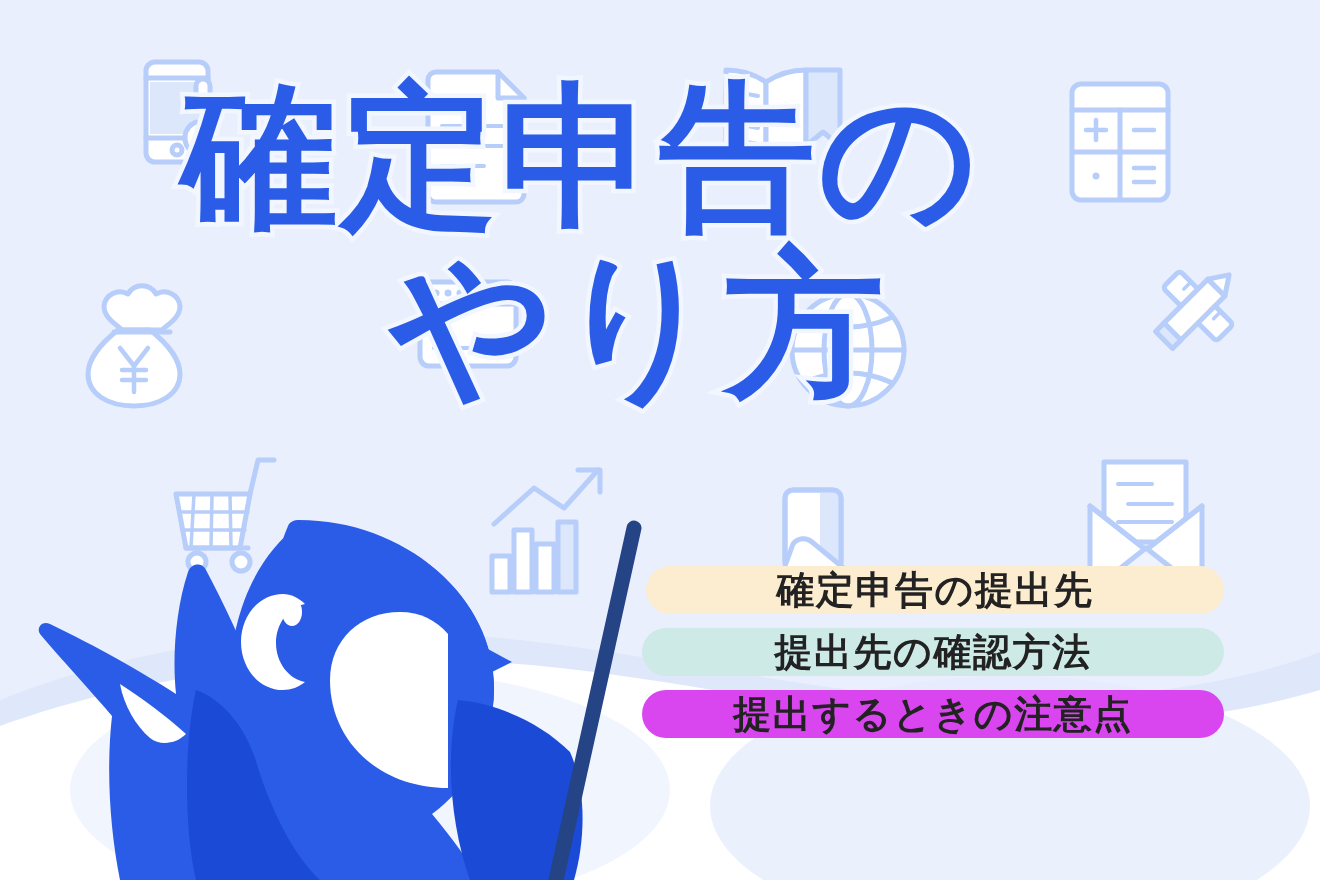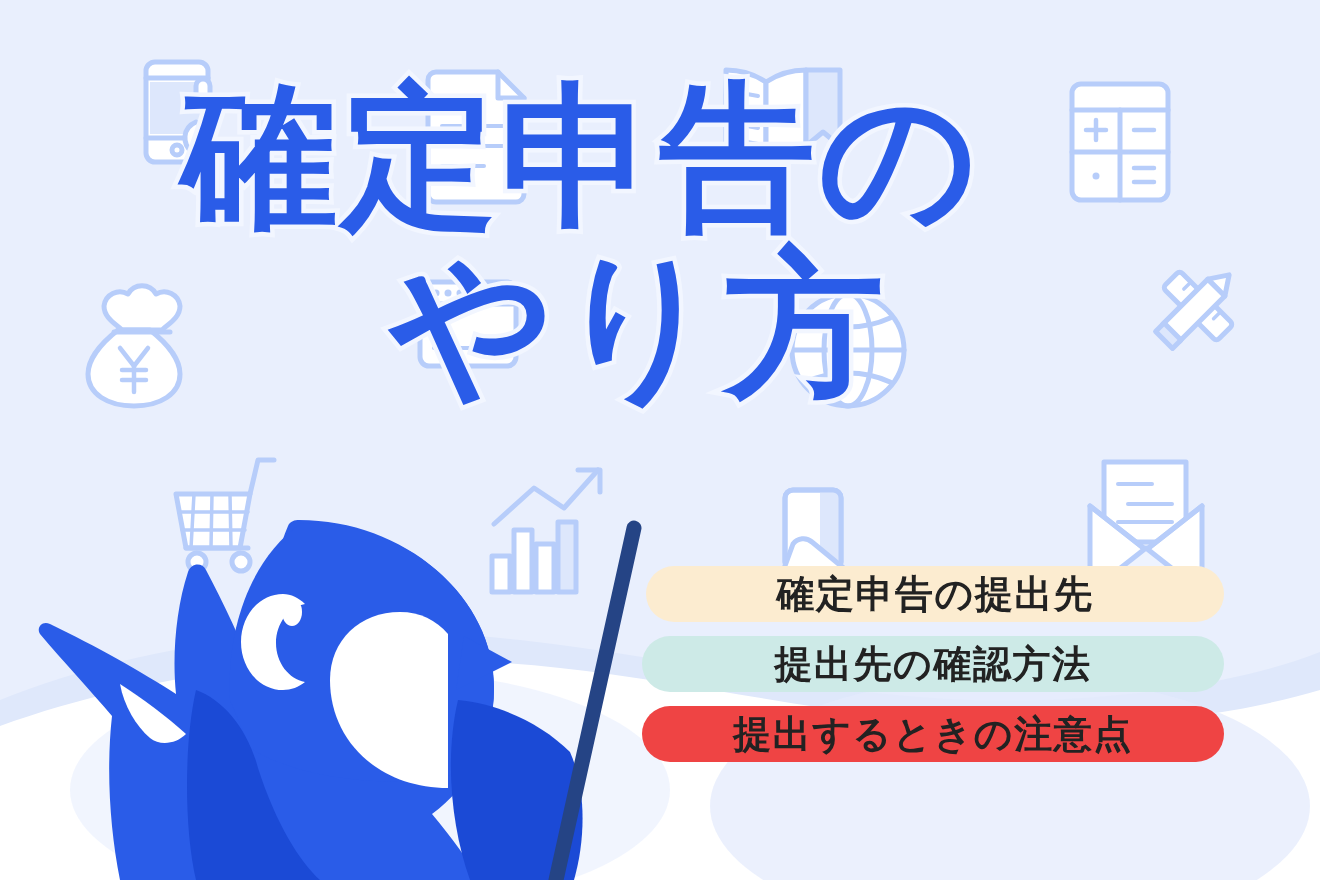--- a/index.html
+++ b/index.html
@@ -55,33 +55,33 @@
     z-index: 40;
     display: flex;
     flex-direction: column;
     gap: 14px;
     align-items: flex-end;
   }
   .pill {
     display: flex;
     align-items: center;
     justify-content: center;
-    height: 56px;
+    height: 48px;
     border-radius: 34px;
     color: #222222;
     font-family: "DejaVu Sans", "Liberation Sans", sans-serif;
     font-weight: 700;
     font-size: 38px;
     letter-spacing: 0.04em;
     white-space: nowrap;
     padding: 0 28px;
   }
   #pill-0 { background: #fcecd0; width: 578px; }
   #pill-1 { background: #cdeae7; width: 582px; justify-content: center; }
-  #pill-2 { background: #ef4444; width: 582px; }
+  #pill-2 { background: #d946ef; width: 582px; }
 </style>
 </head>
 <body>
 
 <div id="stage">
 
   <svg class="layer" viewBox="0 0 1320 880" preserveAspectRatio="none">
     <rect x="0" y="0" width="1320" height="880" fill="#e9effd"></rect>
     <path d="M0,700 C150,640 330,618 520,640 C700,660 860,706 1040,700 C1160,696 1260,676 1320,652 L1320,880 L0,880 Z" fill="#dfe8fb"></path>
     <path d="M0,726 C160,668 360,646 560,668 C740,688 900,734 1080,726 C1190,721 1266,706 1320,690 L1320,880 L0,880 Z" fill="#ffffff"></path>

